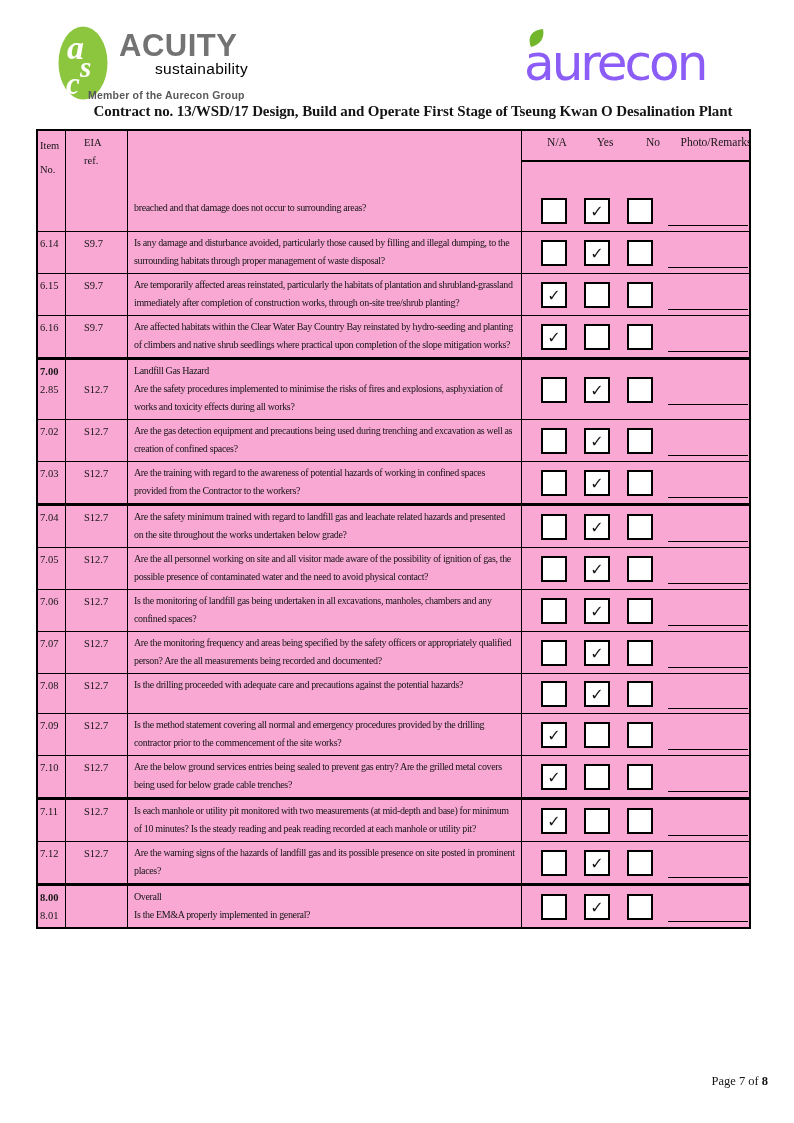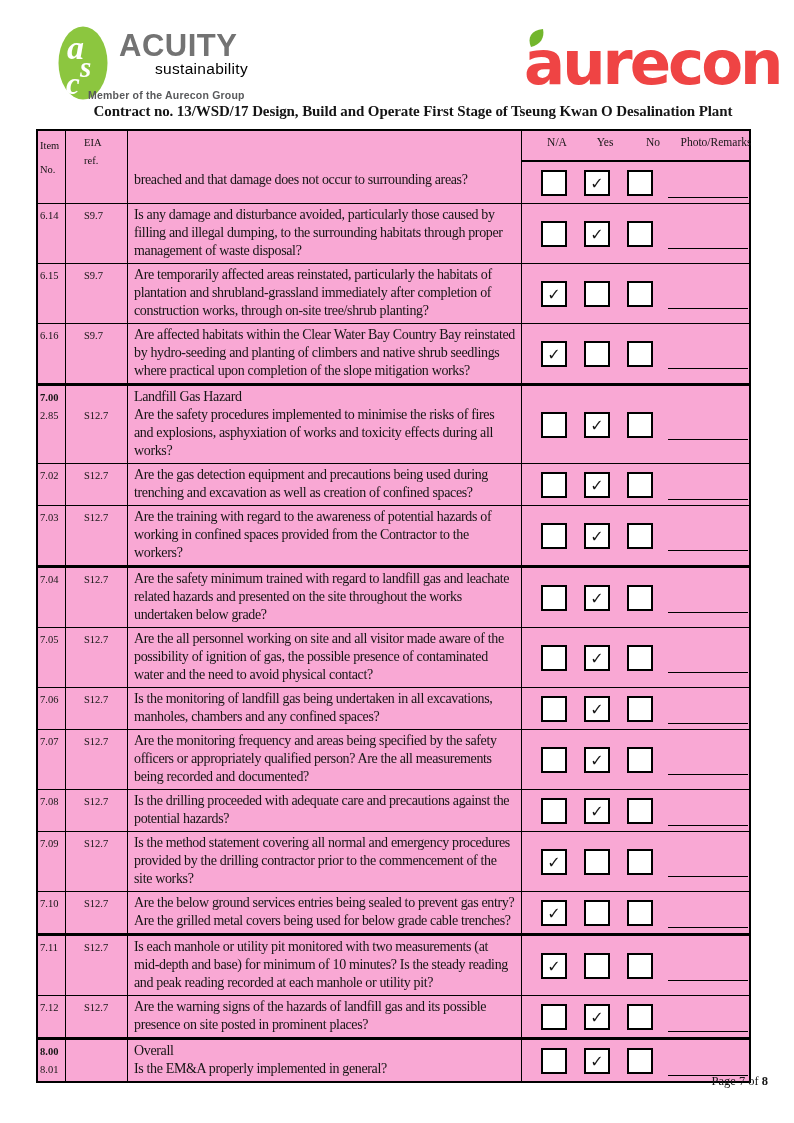--- a/index.html
+++ b/index.html
@@ -11,45 +11,45 @@
   }
   
   .brand-area { position:absolute; left:0; top:0; width:794px; height:103px; }
   .monogram { position:absolute; left:58px; top:26px; width:50px; height:74px; }
   .acuity-text { position:absolute; left:119px; top:33px; font-family:"Liberation Sans", sans-serif; }
   .acuity-name { font-size:31px; font-weight:bold; letter-spacing:0.5px; color:#737373; line-height:26px; }
   .acuity-sub { display:block; font-size:15.5px; color:#000000; margin-left:36px; margin-top:0px; letter-spacing:0.3px; }
   .acuity-tagline { position:absolute; left:88px; top:89px; font-family:"Liberation Sans", sans-serif;
     font-size:10.5px; font-weight:bold; color:#58595B; letter-spacing:0.2px; }
   .aurecon { position:absolute; left:524px; top:40px; font-family:"DejaVu Sans", sans-serif;
-    font-weight:bold; font-size:61px; letter-spacing:-3px; color:#ef4444; line-height:46px; }
+    font-weight:normal; font-size:50px; letter-spacing:-3px; color:#8b5cf6; line-height:46px; }
   .aurecon .leaf { position:absolute; left:3px; top:-12px; }
   
   .doc-title { position:absolute; left:16px; top:103px; width:100%; text-align:center;
     font-weight:bold; font-size:15px; letter-spacing:-0.1px; }
   
   .checklist { position:absolute; left:36px; top:129px; width:715px; border:2px solid #000; background:#f9a8d4; }
   .trow { display:flex; align-items:stretch; border-top:1.5px solid #000; min-height:40px; }
   .trow.header-row { border-top:none; min-height:72px; }
   .trow.thick-top { border-top-width:3px; }
   .cell { position:relative; }
   .c-item { width:28px; border-right:1.5px solid #000; font-size:10.5px; padding:3px 1px 2px 2px; line-height:18px; }
   .c-eia  { width:47px; border-right:1.5px solid #000; font-size:10.5px; padding:3px 12px 2px 3px; line-height:18px;margin-left:15px; }
-  .c-q    { width:394px; border-right:1.5px solid #000; font-size:14px; line-height:18px;
+  .c-q    { width:394px; border-right:1.5px solid #000; font-size:10px; line-height:18px;
             padding:2px 5px 3px 6px; letter-spacing:-0.35px; display:flex; flex-direction:column; justify-content:flex-start; }
   .c-checks { flex:1; display:flex; align-items:center; }
   .sec-num { font-weight:bold; display:block; }
   .sec-num:empty, .sec-title:empty { display:none; }
   .item-num { display:block; }
   .sec-title { font-weight:normal; }
   .with-section .c-eia .eia-val { display:block; padding-top:18px; }
   
   .header-row .hdr-line { display:block; line-height:24px; }
   .header-row .c-q { justify-content:flex-end; padding-bottom:14px; }
-  .header-row .c-checks { flex-direction:column; align-items:stretch; }
+  .header-row .c-checks { flex-direction:column; align-items:stretch;gap:28px; }
   .check-head { height:31px; border-bottom:2px solid #000; position:relative;
     font-size:11.5px; }
   .check-head span { position:absolute; top:5px; text-align:center; }
   .lbl-na  { left:14px; width:42px; }
   .lbl-yes { left:62px; width:42px; }
   .lbl-no  { left:110px; width:42px; }
   .lbl-remarks { left:148px; width:92px; }
   .check-body { height:41px; display:flex; align-items:center; }
   
   .cb { width:26px; height:26px; border:2.5px solid #000; background:#fff; flex:none;

